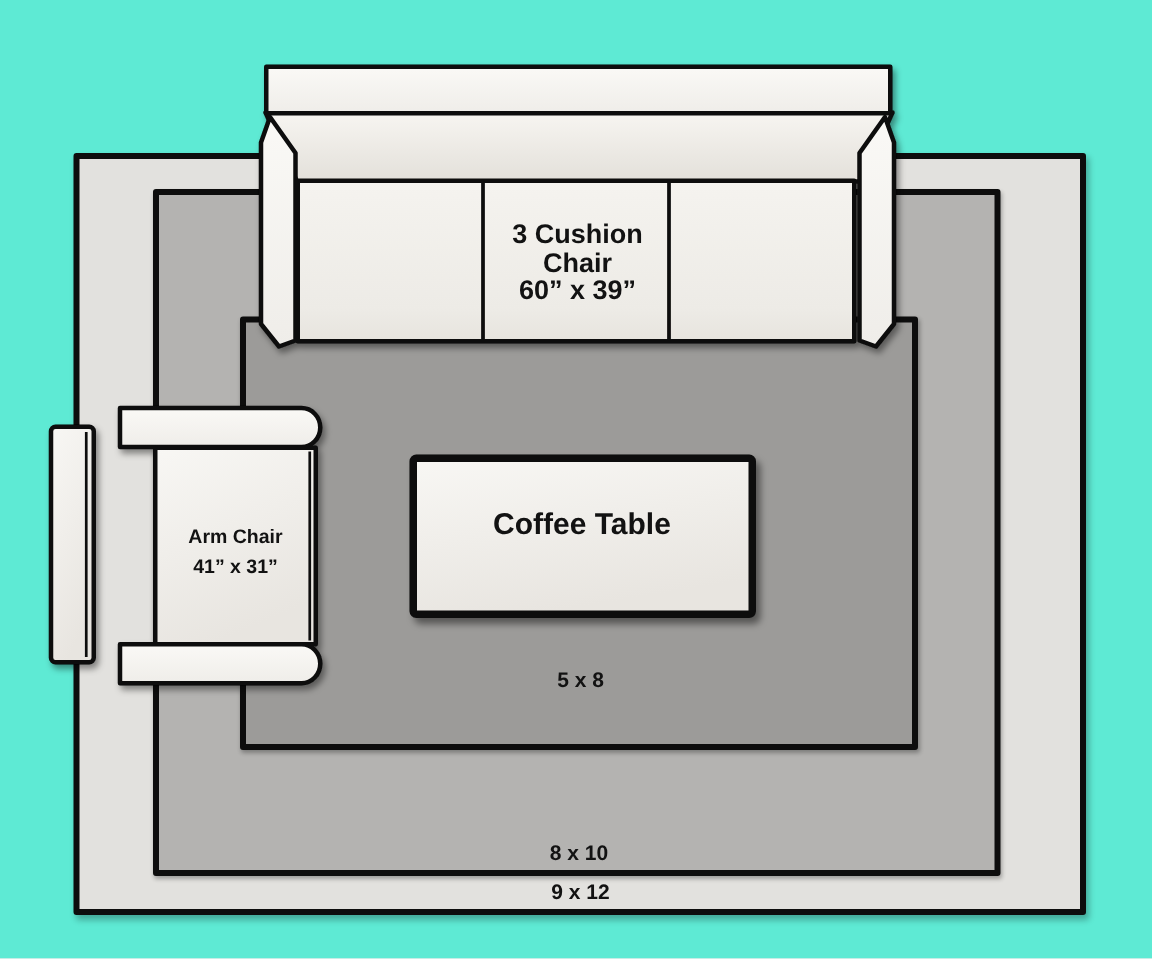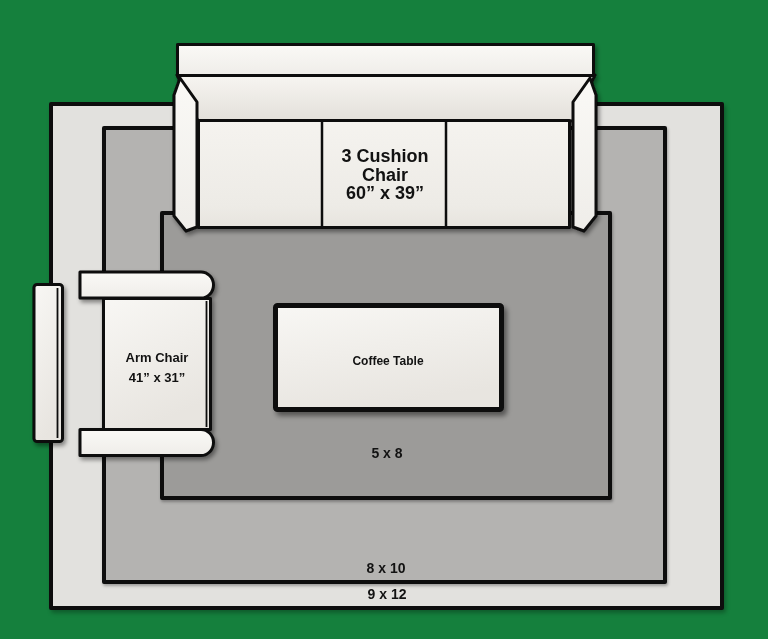--- a/index.html
+++ b/index.html
@@ -1,31 +1,31 @@
 <!DOCTYPE html>
 <html><head>
 <meta charset="utf-8">
 <style>
   html,body{margin:0;padding:0;background:#ffffff;}
   .canvas{
-    position:relative;width:768px;height:639px;background:#15803d;overflow:hidden;
+    position:relative;width:768px;height:639px;background:#5eead4;overflow:hidden;
     font-family:"Liberation Sans",sans-serif;font-weight:bold;color:#121212;
   }
   
   .rug{position:absolute;box-sizing:border-box;border:4px solid #0d0d0d;border-radius:2px;}
   .rug-9x12{left:49px;top:102px;width:675px;height:508px;background:#e2e1de;box-shadow:2px 3px 4px rgba(0,0,0,.28);}
   .rug-8x10{left:102px;top:126px;width:565px;height:458px;background:#b4b3b1;box-shadow:1px 2px 3px rgba(0,0,0,.30);}
   .rug-5x8{left:160px;top:211px;width:452px;height:289px;background:#9c9b99;box-shadow:1px 2px 3px rgba(0,0,0,.30);}
   
   .furniture{position:absolute;left:0;top:0;width:768px;height:639px;}
   
   .flabel{position:absolute;text-align:center;white-space:nowrap;}
   .sofa-label{left:300px;top:147px;width:170px;font-size:18px;line-height:18.5px;}
   .chair-label{left:87px;top:348px;width:140px;font-size:13px;line-height:20px;}
-  .table-label{left:288px;top:340px;width:200px;font-size:12px;line-height:21px;margin-top:11px;}
+  .table-label{left:288px;top:340px;width:200px;font-size:20px;line-height:21px;}
   .rug-label{font-size:14px;line-height:22px;}
   .label-5x8{left:337px;top:442px;width:100px;}
   .label-8x10{left:336px;top:557px;width:100px;}
   .label-9x12{left:337px;top:583px;width:100px;}
 </style>
 </head>
 <body>
 
 <div class="canvas">
 

